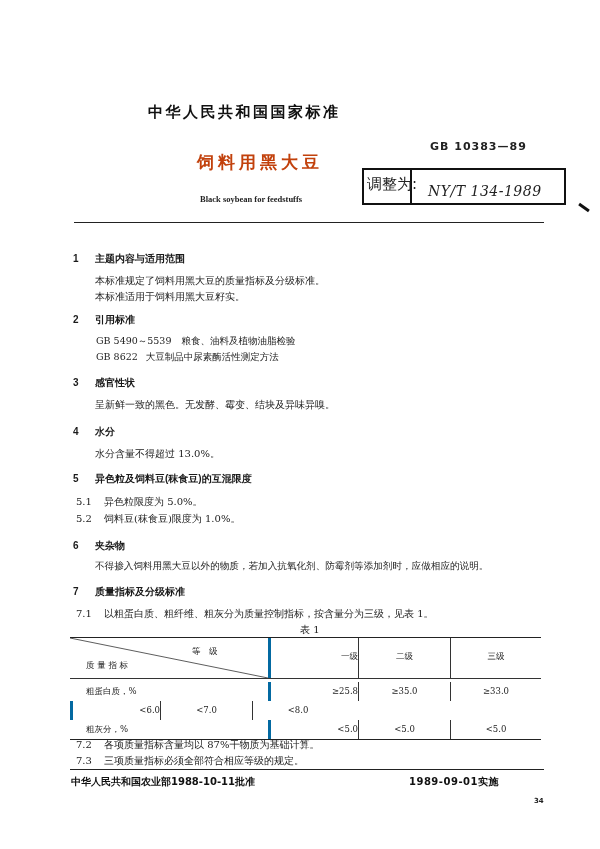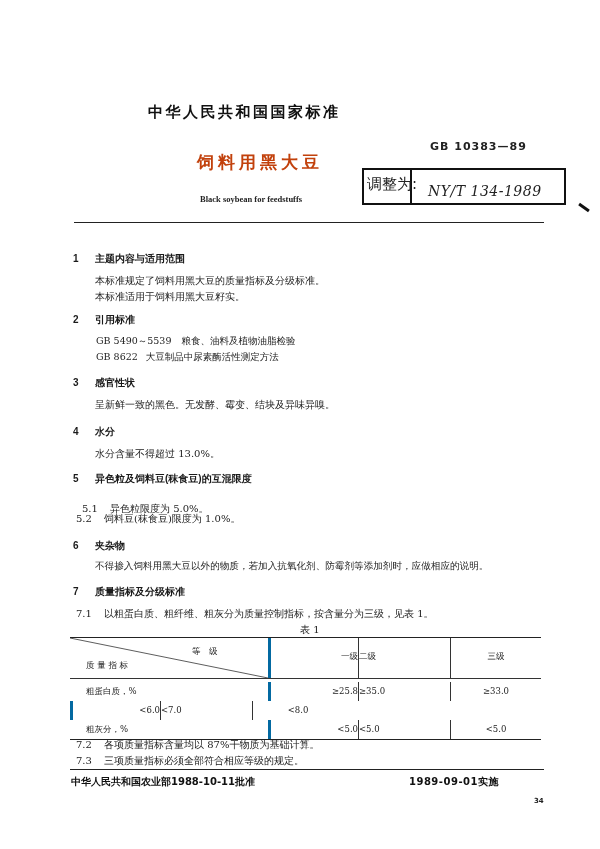--- a/index.html
+++ b/index.html
@@ -17,21 +17,21 @@
   .stamp-value { flex: 1; font-family: "DejaVu Serif", serif; font-style: italic; font-size: 14px; padding: 13px 0 0 16px; color: #222; letter-spacing: 0.5px; }
   .stamp-mark { left: 578px; top: 206px; width: 12px; height: 3px; background: #111; transform: rotate(35deg); }
   .rule-top { left: 74px; top: 222px; width: 470px; height: 0; border-top: 1.5px solid #222; }
   .h { font-family: Liberation Sans, sans-serif; font-weight: bold; font-size: 10px; color: #1a1a1a; }
   .h .num { display: inline-block; width: 22px; }
   .p { font-size: 10px; color: #222; }
   .tbl { position: absolute; left: 70px; top: 637px; width: 471px; font-size: 8.5px; color: #222; }
   .tbl .row { display: flex; }
   .tbl .c0 { width: 198px; box-sizing: border-box; }
   .tbl .c1 { width: 90px; border-left: 3px solid #0369a1; box-sizing: border-box; text-align: right; }
-  .tbl .c2 { width: 92px; border-left: 1px solid #333; box-sizing: border-box; }
+  .tbl .c2 { width: 92px; border-left: 1px solid #333; box-sizing: border-box; text-align: center; }
   .tbl .c3 { width: 91px; border-left: 1px solid #333; box-sizing: border-box; text-align: center; }
   .tbl .head { height: 40px; border-top: 1.5px solid #222; border-bottom: 1px solid #333; position: relative; }
   .tbl .head > div { padding-top: 13px; }
   .tbl .body-row { height: 19px; line-height: 19px; }
   .tbl .body-row .c0 { padding-left: 16px; }
   .tbl .body-row.first { padding-top: 3px; }
   .tbl .bottom { border-bottom: 1.5px solid #222; }
   .diag { position: absolute; left: 0; top: 0; width: 198px; height: 40px; }
   .rule-bottom { left: 70px; top: 769px; width: 474px; border-top: 1.5px solid #222; }
   .footer-left { left: 71px; top: 775px; font-family: "DejaVu Sans", sans-serif; font-weight: bold; font-size: 10px; color: #111; }
@@ -76,21 +76,21 @@
 <div class="abs p" style="left:95px; top:398px;">呈新鲜一致的黑色。无发酵、霉变、结块及异味异嗅。</div>
 
 <div class="abs h" style="left:73px; top:425px;">
   <span class="num">4</span><span>水分</span>
 </div>
 <div class="abs p" style="left:95px; top:447px;">水分含量不得超过 13.0%。</div>
 
 <div class="abs h" style="left:73px; top:472px;">
   <span class="num">5</span><span>异色粒及饲料豆(秣食豆)的互混限度</span>
 </div>
-<div class="abs p" style="left:82px; top:495px;margin-top:7px;">
+<div class="abs p" style="left:76px; top:495px;">
   <span style="display:inline-block;width:28px;">5.1</span><span>异色粒限度为 5.0%。</span>
 </div>
 <div class="abs p" style="left:76px; top:512px;">
   <span style="display:inline-block;width:28px;">5.2</span><span>饲料豆(秣食豆)限度为 1.0%。</span>
 </div>
 
 <div class="abs h" style="left:73px; top:539px;">
   <span class="num">6</span><span>夹杂物</span>
 </div>
 <div class="abs p" style="left:95px; top:560px; font-size:9.6px;">不得掺入饲料用黑大豆以外的物质，若加入抗氧化剂、防霉剂等添加剂时，应做相应的说明。</div>

